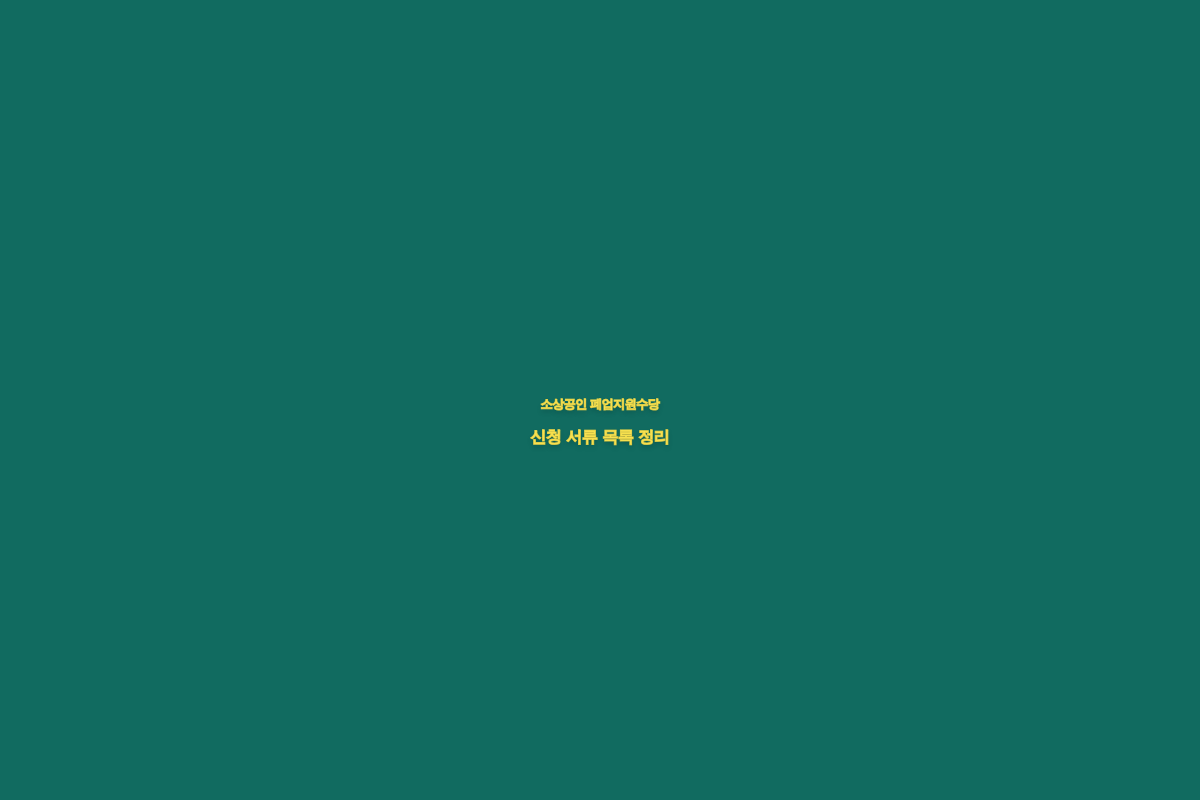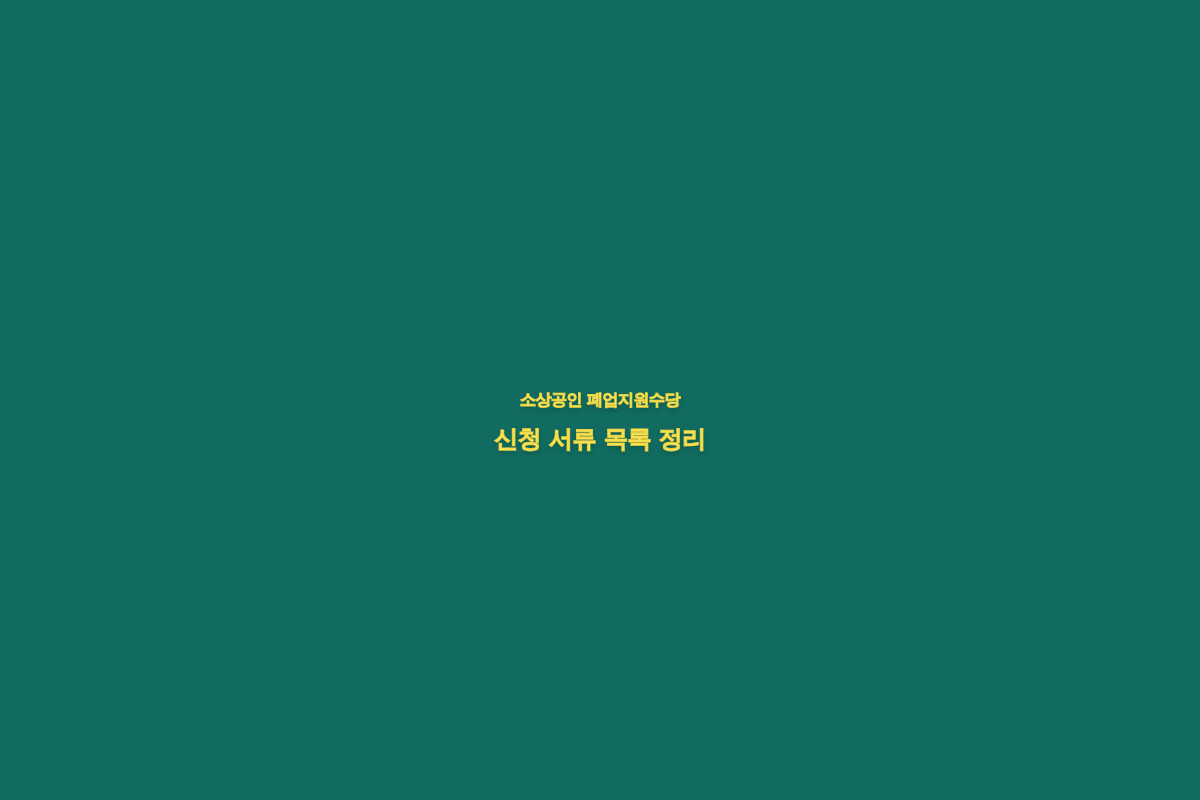--- a/index.html
+++ b/index.html
@@ -66,19 +66,19 @@
     font-size: 104px;
   }
 </style>
 </head>
 <body>
 
 <div class="banner" style="background-color: rgb(17, 107, 96);">
 
   <div class="headline">
 
-    <span class="headline-line line-1" style="color: rgb(247, 224, 78); -webkit-text-stroke: 1px rgb(247, 224, 78); font-size: 16px;">소상공인 폐업지원수당</span>
+    <span class="headline-line line-1" style="color: rgb(247, 224, 78); -webkit-text-stroke: 1px rgb(247, 224, 78); font-size: 12px;">소상공인 폐업지원수당</span>
 
-    <span class="headline-line line-2" style="color: rgb(247, 224, 78); -webkit-text-stroke: 1px rgb(247, 224, 78); font-size: 24px;">신청 서류 목록 정리</span>
+    <span class="headline-line line-2" style="color: rgb(247, 224, 78); -webkit-text-stroke: 1px rgb(247, 224, 78); font-size: 16px;">신청 서류 목록 정리</span>
 
   </div>
 
 </div>
 
 </body></html>

